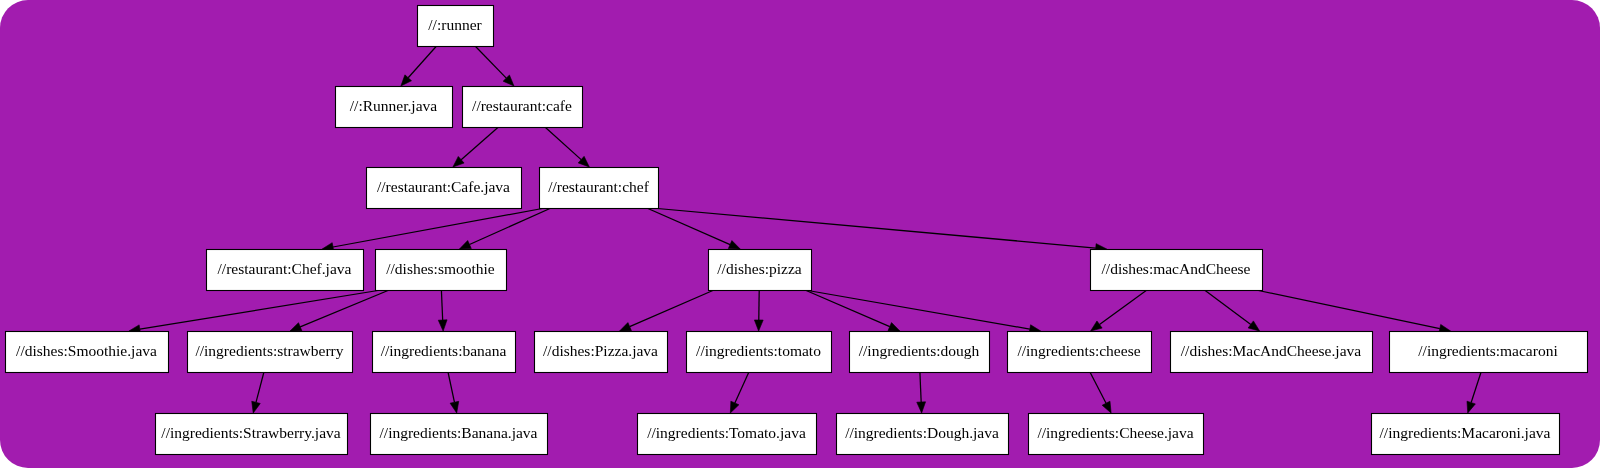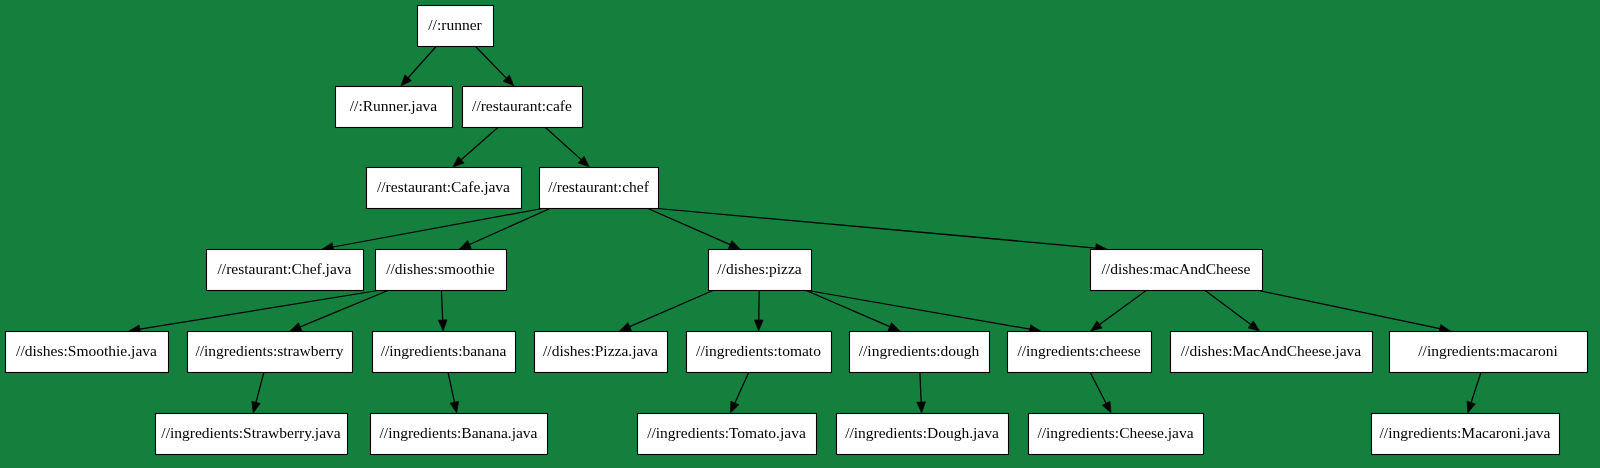--- a/index.html
+++ b/index.html
@@ -4,23 +4,24 @@
 <style>
   html, body {
     margin: 0;
     padding: 0;
     background: #ffffff;
   }
   #graph-root {
     position: relative;
     width: 1600px;
     height: 468px;
-    background: #15803d;
+    background: #a21caf;
     font-family: "Liberation Serif", "DejaVu Serif", serif;
     overflow: hidden;
+    border-radius: 28px;
   }
   svg#graph-canvas {
     display: block;
     width: 1600px;
     height: 468px;
   }
   .node-box {
     fill: #ffffff;
     stroke: #000000;
     stroke-width: 1.1;

